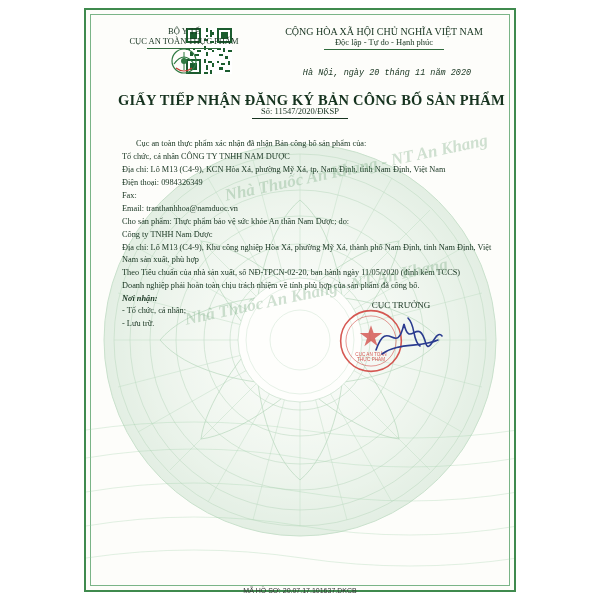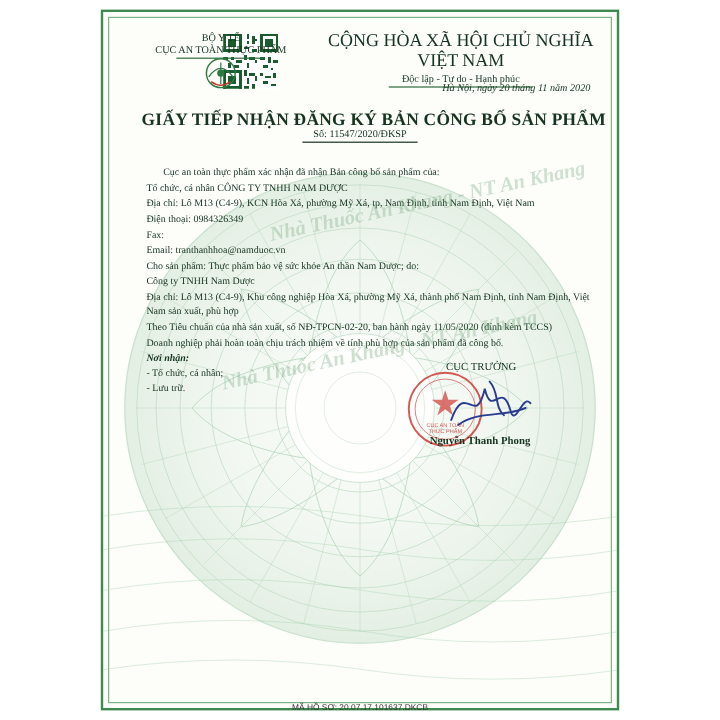--- a/index.html
+++ b/index.html
@@ -83,21 +83,21 @@
   }
   .head-right {
     flex: 1;
     text-align: center;
     padding-top: 2px;
   }
   .t-bold {
     font-weight: normal;
   }
   .f8 { font-size: 8.5px; }
-  .f9 { font-size: 15px; }
+  .f9 { font-size: 10px; }
   .underline-sm {
     display: block;
     width: 74px;
     height: 1px;
     background: #2f6b3c;
     margin: 2px auto 0;
   }
   .underline-md {
     display: block;
     width: 120px;
@@ -115,22 +115,23 @@
   }
   .darkink { color: #16331f; }
 
   .date-line {
     position: absolute;
     top: 58px;
     right: 22px;
     font-size: 8.5px;
     font-style: italic;
     color: #16331f;
-    text-align: right;
+    text-align: center;
     width: 210px;
+    font-family: Liberation Mono, monospace;
   }
 
   .title {
     position: absolute;
     top: 82px;
     left: 0;
     right: 0;
     text-align: left;
     font-size: 14.5px;
     font-weight: bold;
@@ -409,20 +410,19 @@
     </svg>
 
     <svg class="sig-scribble" viewBox="0 0 80 60">
       <g fill="none" stroke="#2a3b8f" stroke-width="1.6" stroke-linecap="round">
         <path d="M8 44 C 20 10, 28 52, 36 18 C 42 44, 50 8, 58 38 C 62 48, 68 22, 74 30"></path>
         <path d="M14 48 C 30 36, 52 42, 70 34"></path>
         <path d="M40 12 C 48 20, 44 34, 52 40"></path>
       </g>
     </svg>
 
-    <div class="signer">Nguyễn Thanh Phong</div>
 
     <div class="wm wm1">Nhà Thuốc An Khang - NT An Khang</div>
     <div class="wm wm2">Nhà Thuốc An Khang - NT An Khang</div>
   </div>
 
   <div class="mahoso">MÃ HỒ SƠ: 20.07.17.101637.DKCB</div>
 </div>
 
 </body></html>

